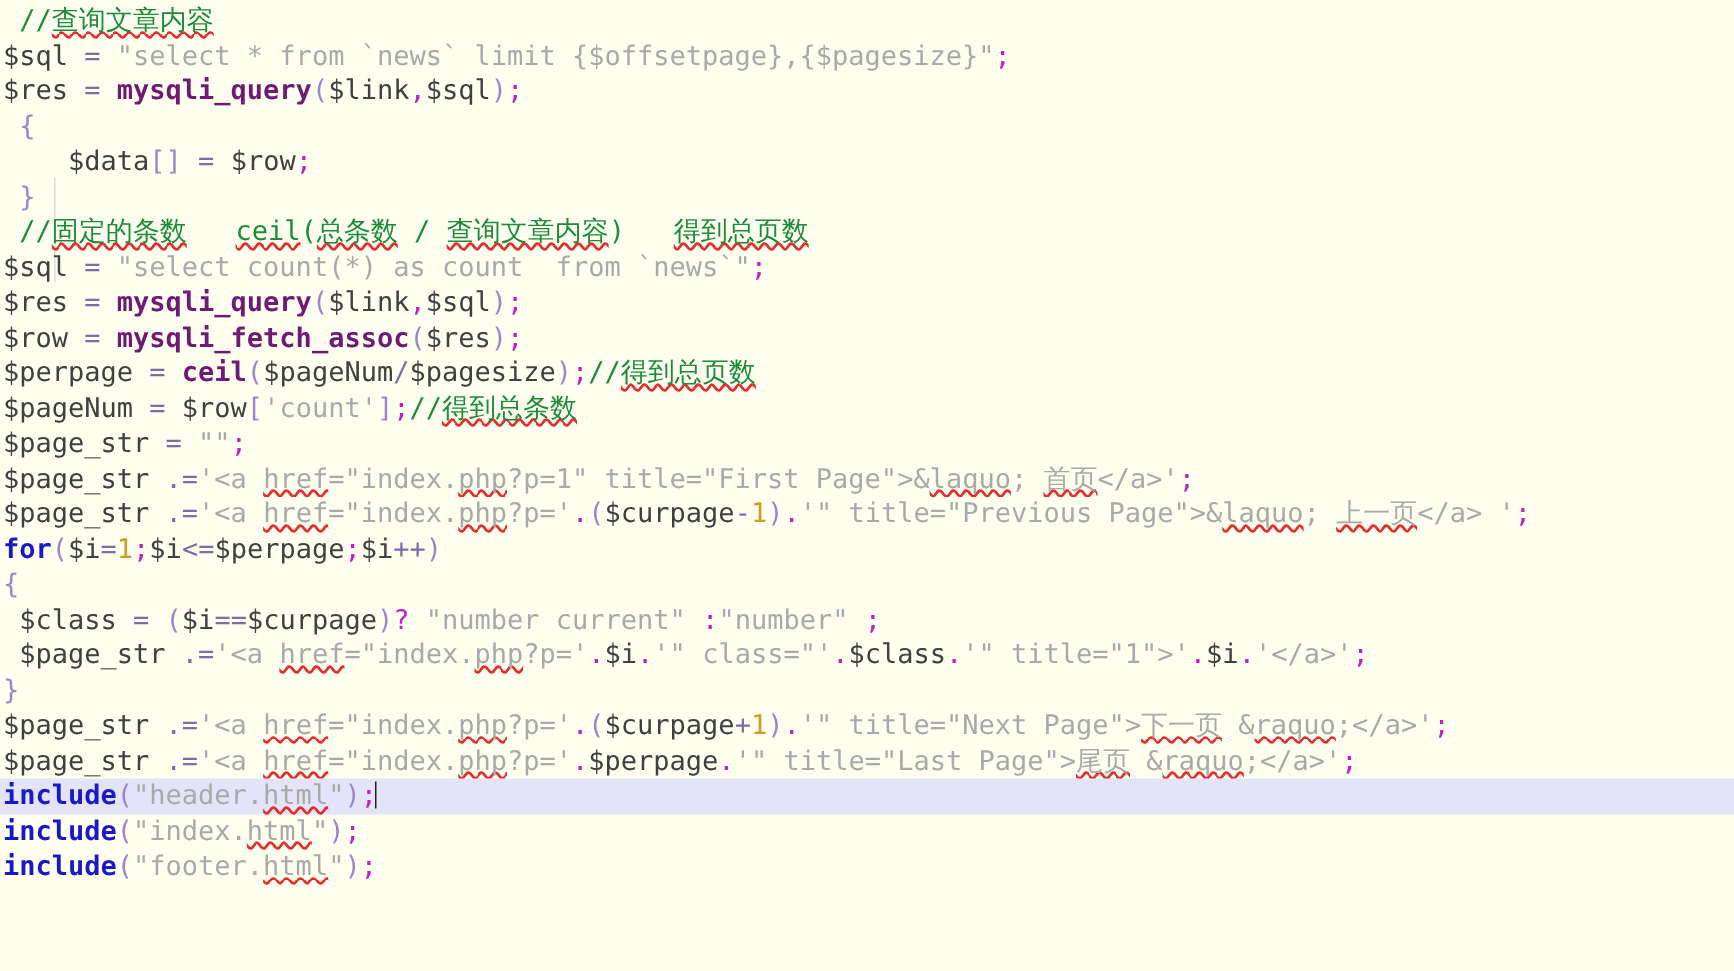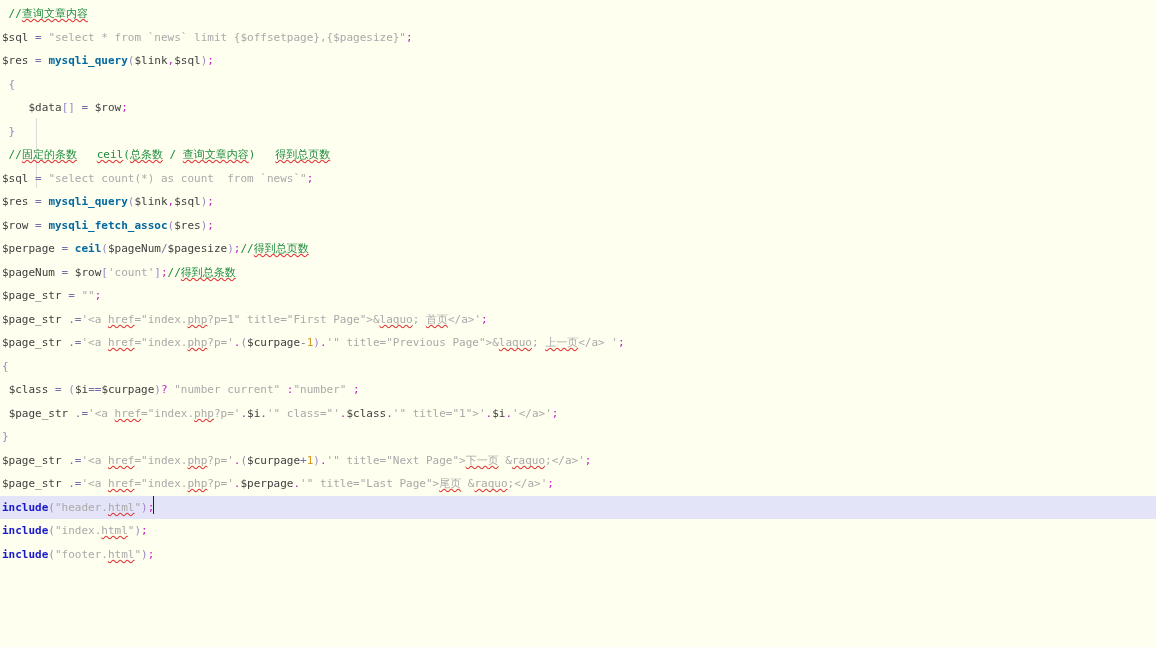--- a/index.html
+++ b/index.html
@@ -19,33 +19,33 @@
     height: 647px;
     background: #FFFFF0;
     padding-top: 2px;
     box-sizing: border-box;
   }
   .line {
     position: relative;
     height: 23.5px;
     line-height: 23.5px;
     white-space: pre;
-    font-size: 11px;
+    font-size: 18px;
     letter-spacing: 0px;
     padding-left: 2px;
     box-sizing: border-box;
   }
   .line.hl {
     background: #E4E4F8;
   }
   
   .var      { color: #404040; }
   .op       { color: #7A6EA8; }
   .kw       { color: #1919C8; font-weight: bold; }
-  .fn       { color: #0369a1; font-weight: bold; margin-top: 28px; }
+  .fn       { color: #701a75; font-weight: bold; margin-top: 28px; }
   .str      { color: #A9A9A9; }
   .num      { color: #D49A20; }
   .punc     { color: #C020C0; }
   .brace    { color: #9B86C9; }
   .cmt      { color: #1E8B3C; }
   .plain    { color: #333333; }
 
   
   .sq {
     text-decoration: underline wavy #E03030;
@@ -106,20 +106,21 @@
   <div class="line"><span class="var">$perpage</span><span class="op"> = </span><span class="fn">ceil</span><span class="brace">(</span><span class="var">$pageNum</span><span class="op">/</span><span class="var">$pagesize</span><span class="brace">)</span><span class="punc">;</span><span class="cmt">//<span class="sq">得到总页数</span></span></div>
 
   <div class="line"><span class="var">$pageNum</span><span class="op"> = </span><span class="var">$row</span><span class="brace">[</span><span class="str">'count'</span><span class="brace">]</span><span class="punc">;</span><span class="cmt">//<span class="sq">得到总条数</span></span></div>
 
   <div class="line"><span class="var">$page_str</span><span class="op"> = </span><span class="str">""</span><span class="punc">;</span></div>
 
   <div class="line"><span class="var">$page_str</span><span class="op"> .=</span><span class="str">'&lt;a <span class="sq">href</span>="index.<span class="sq">php</span>?p=1" title="First Page"&gt;&amp;<span class="sq">laquo</span>; <span class="sq">首页</span>&lt;/a&gt;'</span><span class="punc">;</span></div>
 
   <div class="line"><span class="var">$page_str</span><span class="op"> .=</span><span class="str">'&lt;a <span class="sq">href</span>="index.<span class="sq">php</span>?p='</span><span class="punc">.</span><span class="brace">(</span><span class="var">$curpage</span><span class="op">-</span><span class="num">1</span><span class="brace">)</span><span class="punc">.</span><span class="str">'" title="Previous Page"&gt;&amp;<span class="sq">laquo</span>; <span class="sq">上一页</span>&lt;/a&gt; '</span><span class="punc">;</span></div>
 
+  <div class="line"><span class="kw">for</span><span class="brace">(</span><span class="var">$i</span><span class="op">=</span><span class="num">1</span><span class="punc">;</span><span class="var">$i</span><span class="op">&lt;=</span><span class="var">$perpage</span><span class="punc">;</span><span class="var">$i</span><span class="op">++</span><span class="brace">)</span></div>
 
   <div class="line"><span class="brace">{</span></div>
 
   <div class="line"><span class="plain"> </span><span class="var">$class</span><span class="op"> = </span><span class="brace">(</span><span class="var">$i</span><span class="op">==</span><span class="var">$curpage</span><span class="brace">)</span><span class="punc">?</span><span class="str"> "number current" </span><span class="punc">:</span><span class="str">"number"</span><span class="punc"> ;</span></div>
 
   <div class="line"><span class="plain"> </span><span class="var">$page_str</span><span class="op"> .=</span><span class="str">'&lt;a <span class="sq">href</span>="index.<span class="sq">php</span>?p='</span><span class="punc">.</span><span class="var">$i</span><span class="punc">.</span><span class="str">'" class="'</span><span class="punc">.</span><span class="var">$class</span><span class="punc">.</span><span class="str">'" title="1"&gt;'</span><span class="punc">.</span><span class="var">$i</span><span class="punc">.</span><span class="str">'&lt;/a&gt;'</span><span class="punc">;</span></div>
 
   <div class="line"><span class="brace">}</span></div>
 
   <div class="line"><span class="var">$page_str</span><span class="op"> .=</span><span class="str">'&lt;a <span class="sq">href</span>="index.<span class="sq">php</span>?p='</span><span class="punc">.</span><span class="brace">(</span><span class="var">$curpage</span><span class="op">+</span><span class="num">1</span><span class="brace">)</span><span class="punc">.</span><span class="str">'" title="Next Page"&gt;<span class="sq">下一页</span> &amp;<span class="sq">raquo</span>;&lt;/a&gt;'</span><span class="punc">;</span></div>

